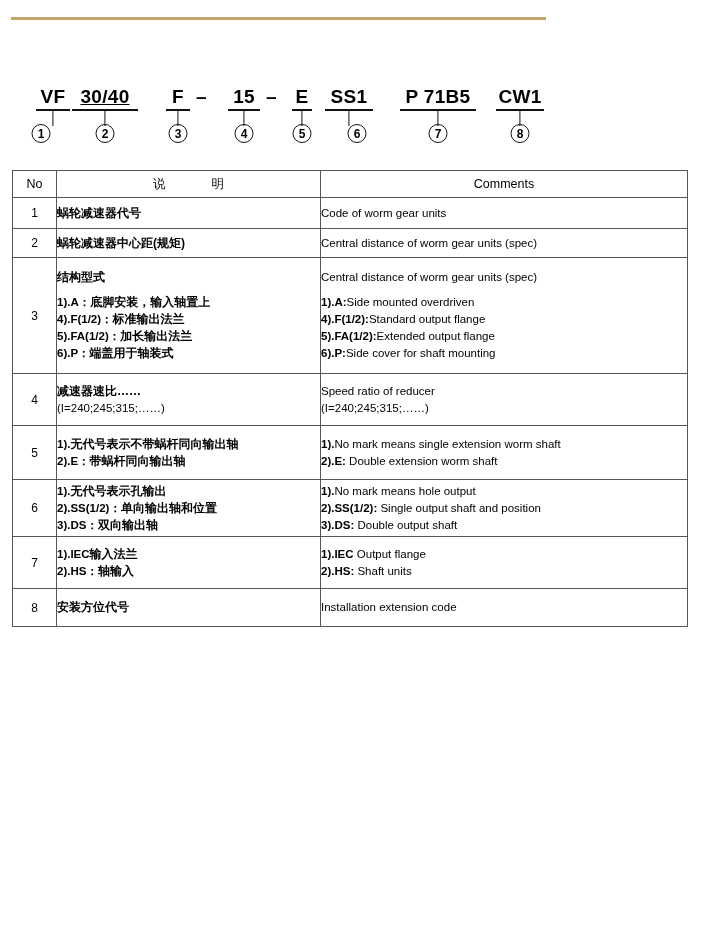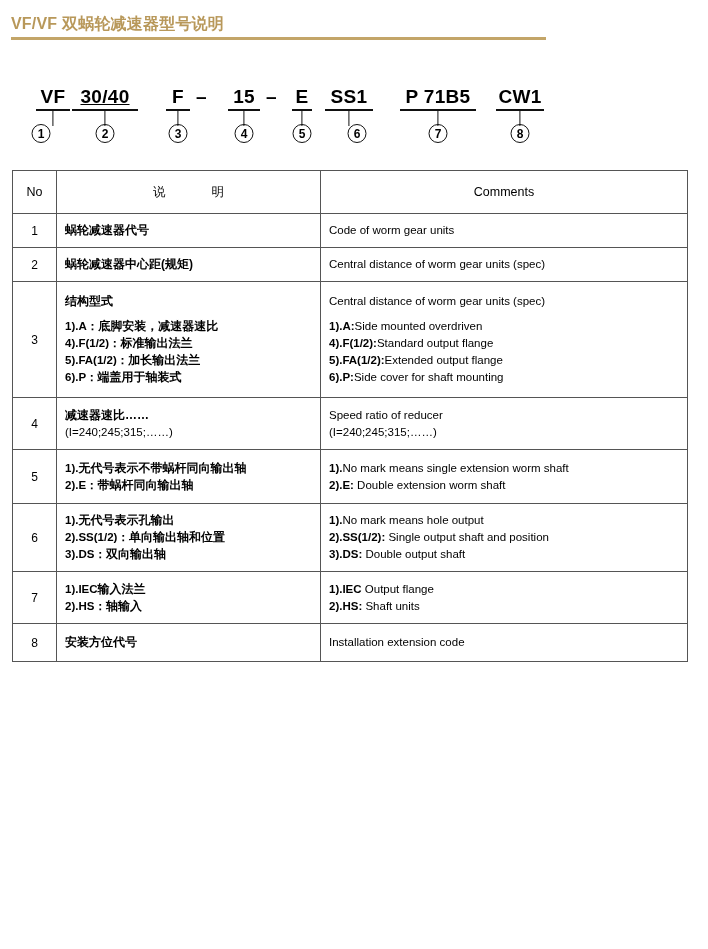--- a/index.html
+++ b/index.html
@@ -107,21 +107,21 @@
   #spec-table {
     position: absolute;
     left: 12px;
     top: 170px;
     width: 675px;
     border-collapse: collapse;
     table-layout: fixed;
   }
   #spec-table td, #spec-table th {
     border: 1.1px solid #555;
-    padding: 8px;
+    padding: 0;
     vertical-align: middle;
     font-weight: normal;
   }
   .col-no { width: 44px; }
   .col-cn { width: 264px; }
   .col-en { width: 367px; }
 
   .hdr {
     height: 26px;
     text-align: center;
@@ -143,21 +143,20 @@
 
   .t-bold { font-weight: bold; }
   .cn-b { font-weight: bold; font-size: 12px; }
   .lead-gap { height: 8px; }
   .sub-line { white-space: nowrap; }
 </style>
 </head>
 <body>
 
 <div id="heading">
-  <div id="title-cn">VF/VF 双蜗轮减速器型号说明</div>
   <div id="title-rule"></div>
 </div>
 
 <div id="model-code">
     <div class="code-part" style="left: 24px; width: 34px; margin-left: 12px;">
       <span class="glyph">VF</span>
       <span class="bar"></span>
       <span class="stem"></span>
     </div>
     <div class="code-circle" style="left: 41px;">1</div>
@@ -239,21 +238,21 @@
         </td>
         <td class="cell-en">
           <div class="">Central distance of worm gear units (spec)</div>
         </td>
       </tr>
       <tr style="height: 116px;">
         <td class="cell-no">3</td>
         <td class="cell-cn">
           <div class="cn-b">结构型式</div>
           <div class="lead-gap"></div>
-          <div class="sub-line"><span class="t-bold">1).A：</span><span class="cn-b">底脚安装，减速器速比</span></div>
+          <div class="sub-line"><span class="t-bold">1).A：</span><span class="cn-b">底脚安装，输入轴置上</span></div>
           <div class="sub-line"><span class="t-bold">4).F(1/2)：</span><span class="cn-b">标准输出法兰</span></div>
           <div class="sub-line"><span class="t-bold">5).FA(1/2)：</span><span class="cn-b">加长输出法兰</span></div>
           <div class="sub-line"><span class="t-bold">6).P：</span><span class="cn-b">端盖用于轴装式</span></div>
         </td>
         <td class="cell-en">
           <div class="">Central distance of worm gear units (spec)</div>
           <div class="lead-gap"></div>
           <div class="sub-line"><span class="t-bold">1).A:</span><span>Side mounted overdriven</span></div>
           <div class="sub-line"><span class="t-bold">4).F(1/2):</span><span>Standard output flange</span></div>
           <div class="sub-line"><span class="t-bold">5).FA(1/2):</span><span>Extended output flange</span></div>

